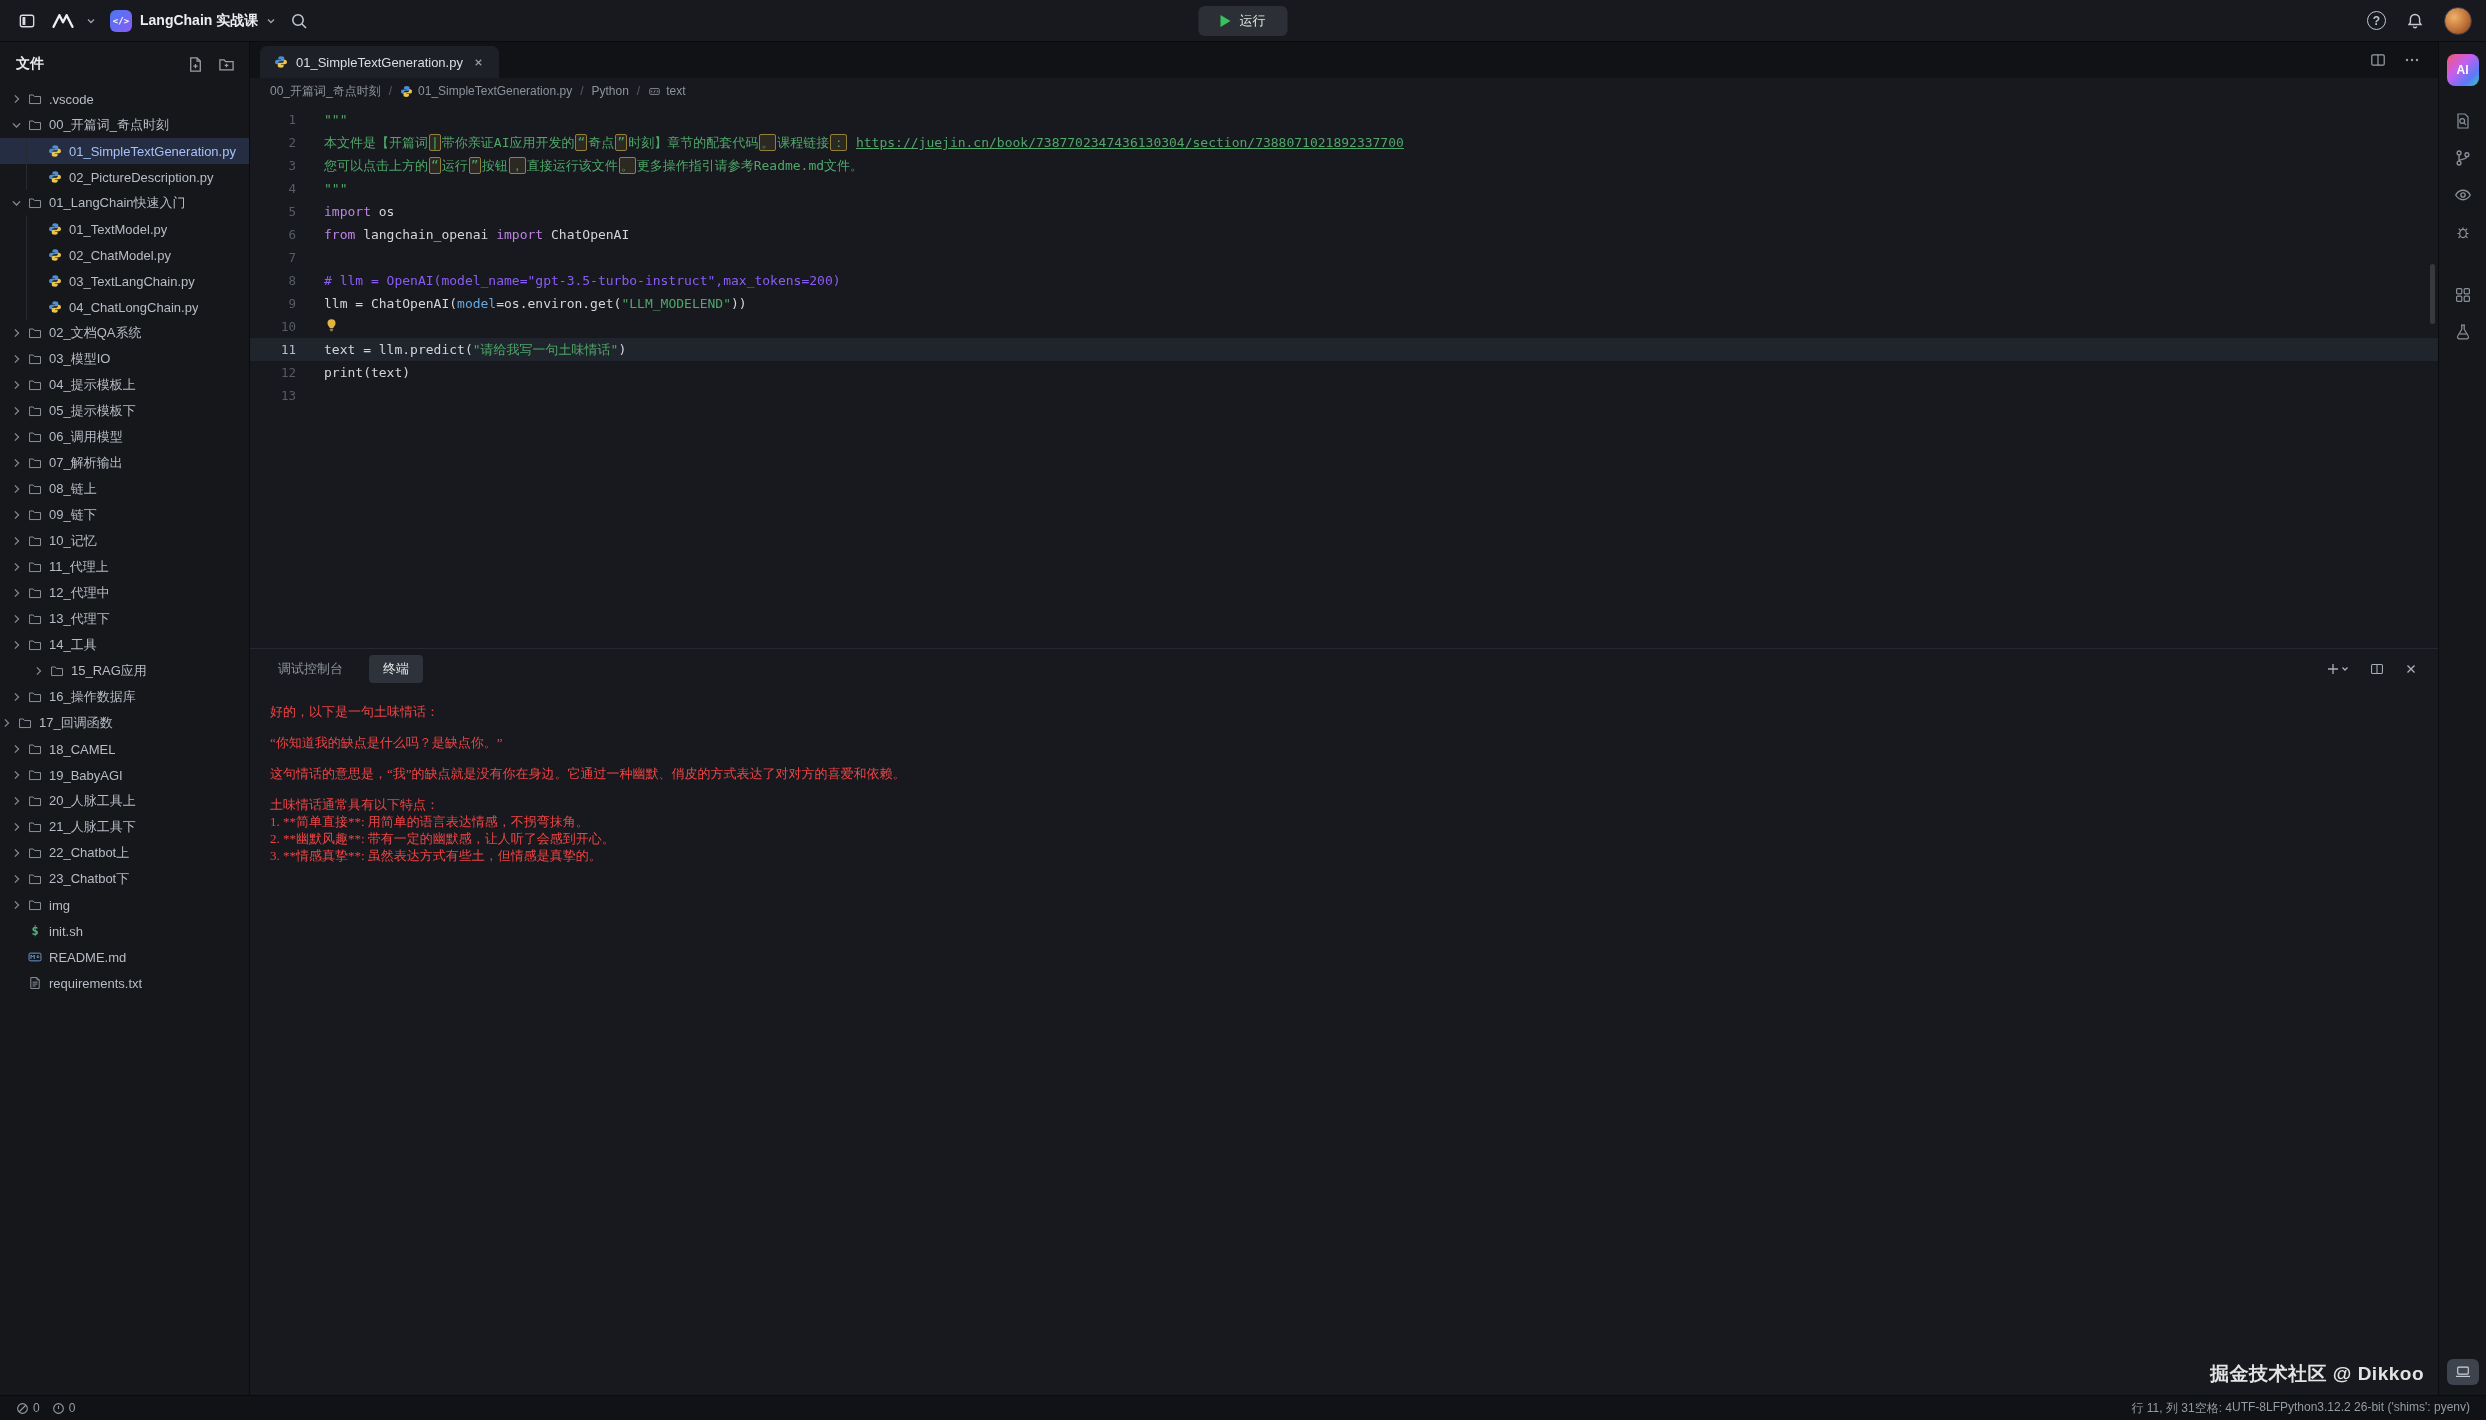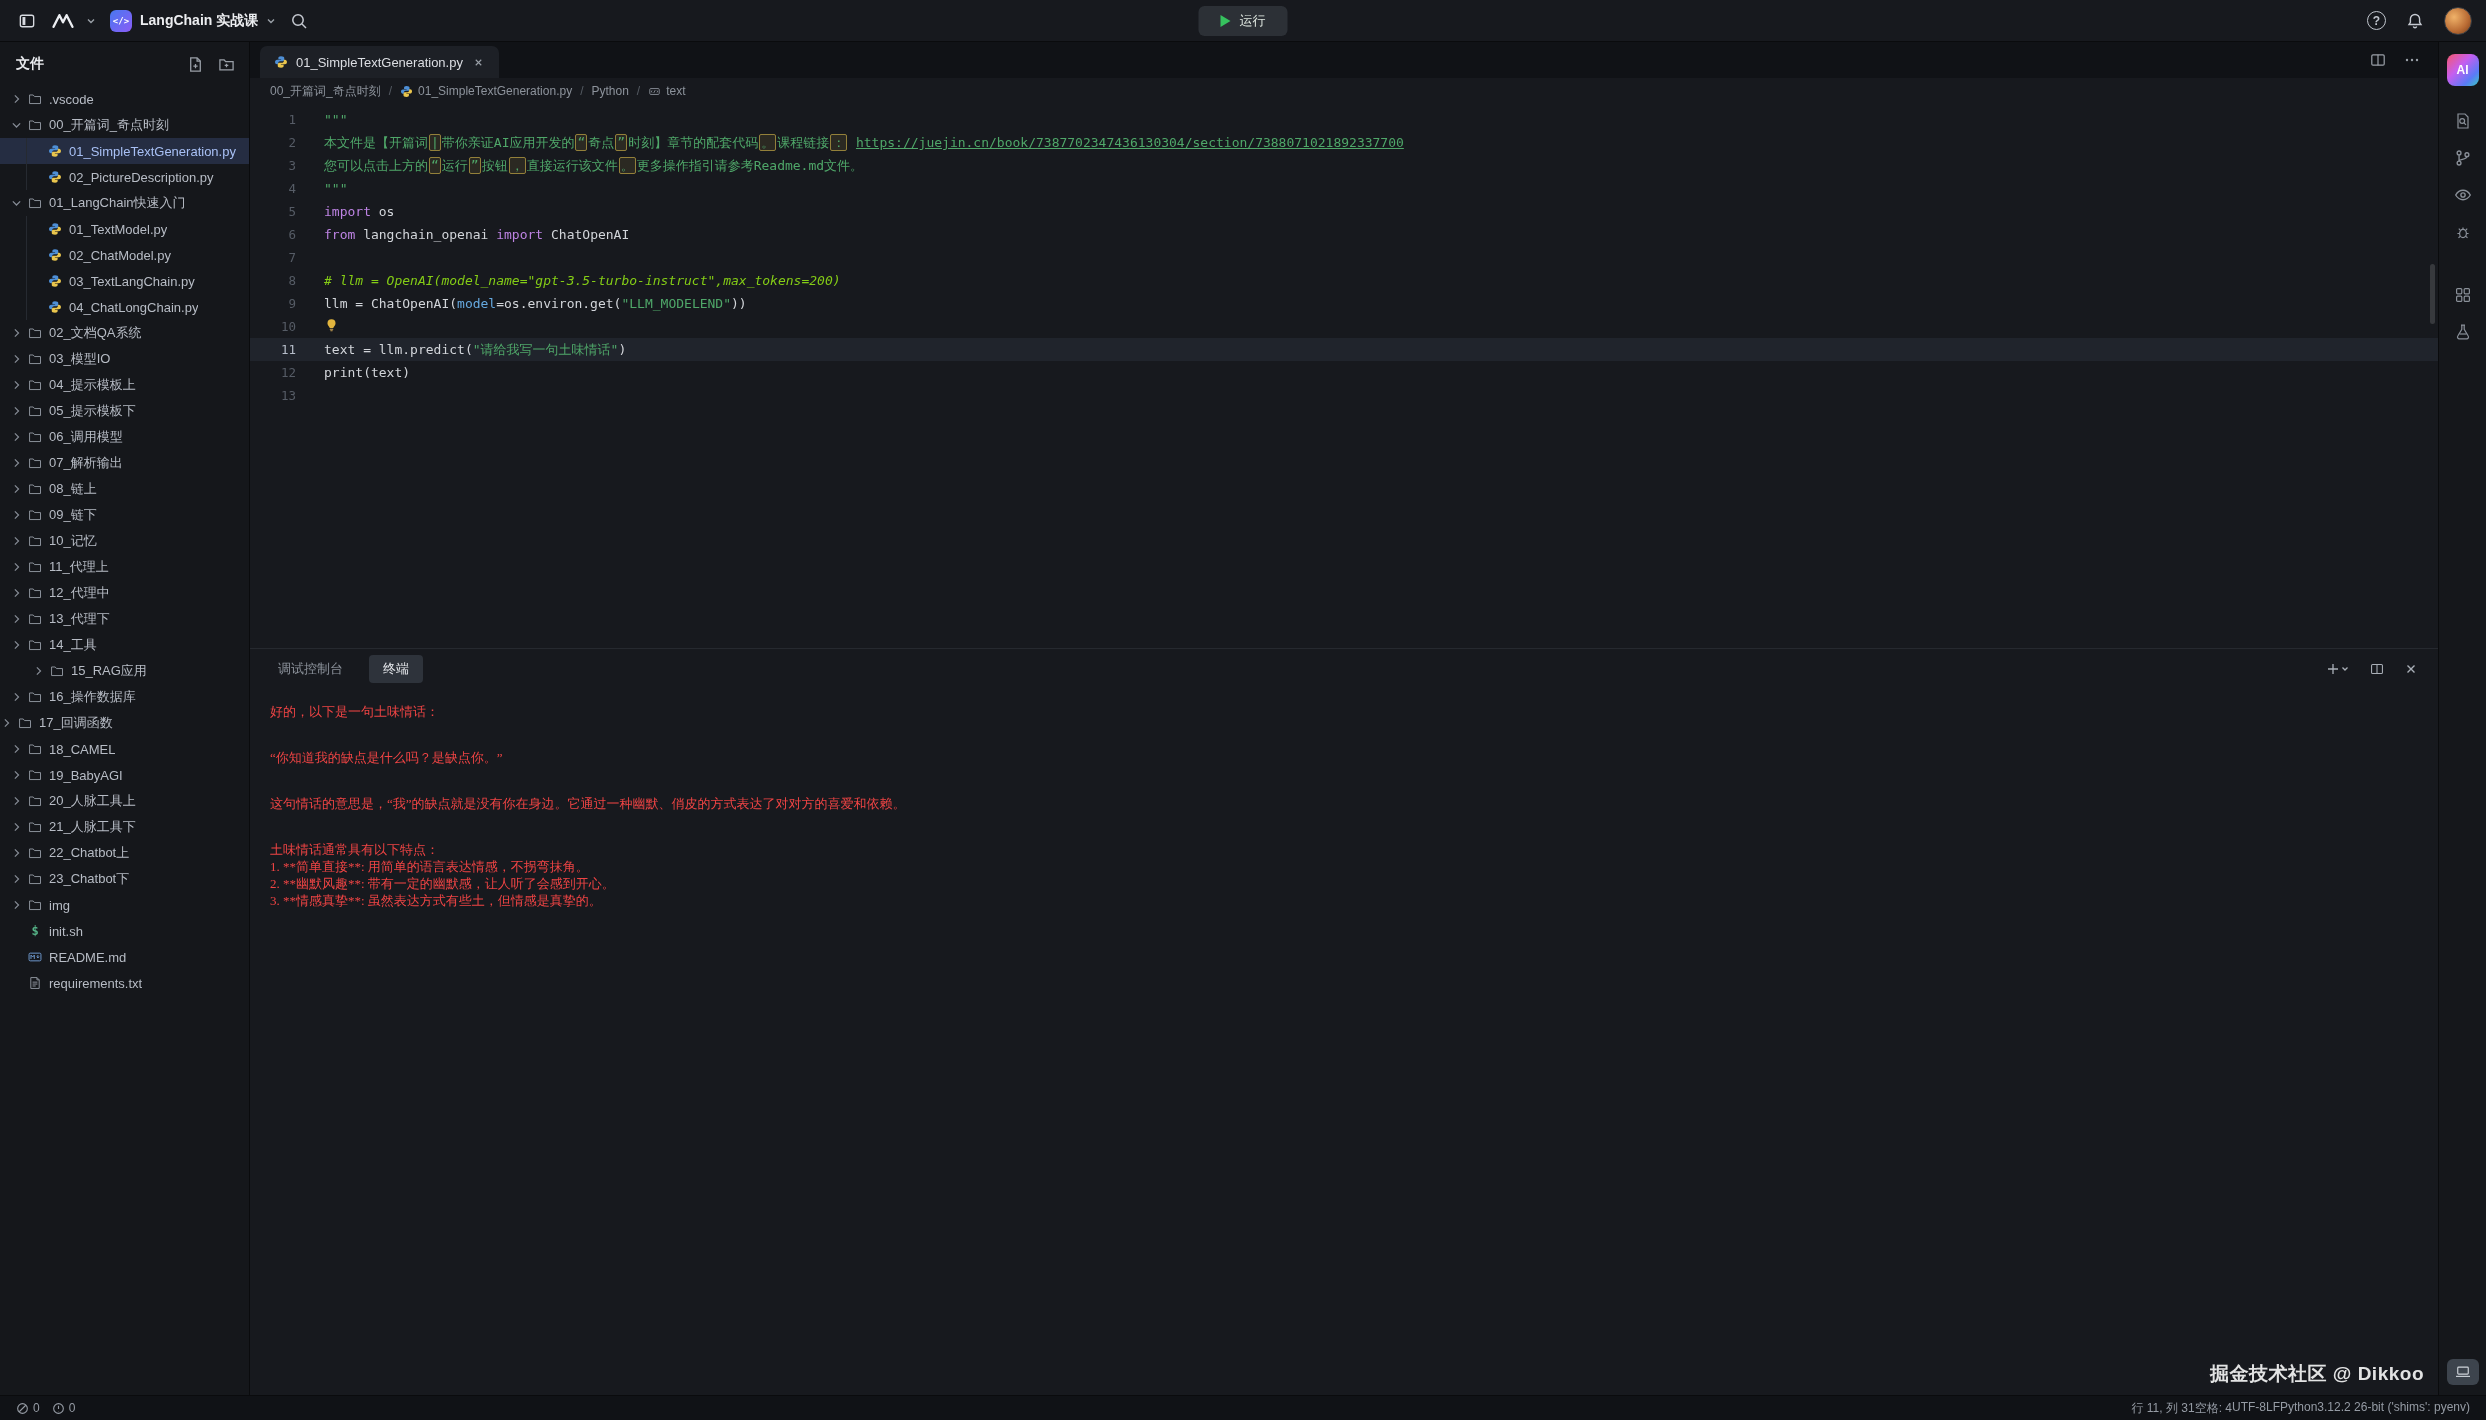--- a/index.html
+++ b/index.html
@@ -84,21 +84,21 @@
   
   .editor { position:relative; flex:1; overflow:hidden; padding-top:4px;
     font-family:"DejaVu Sans Mono",monospace; font-size:13px; }
   .code-line { display:flex; height:23px; line-height:23px; white-space:pre; }
   .code-line .ln { width:46px; flex:none; text-align:right; color:#565c66; font-size:12.5px; }
   .code-line .lc { padding-left:28px; }
   .code-line.active { background:rgba(130,150,190,.09); }
   .code-line.active .ln { color:#b6bdc9; }
   .tok-str { color:#4fa769; }
   .tok-kw { color:#bd83e3; }
-  .tok-com { color:#84cc16; font-style:italic; }
+  .tok-com { color:#8b5cf6; }
   .tok-txt { color:#d2d5da; }
   .tok-param { color:#66a9e0; }
   .tok-link { text-decoration:underline; }
   .tok-box { border:1px solid #93803a; background:rgba(147,128,58,.16);
     border-radius:2px; padding:0 1px; margin:0 1px; }
   .bulbw { display:inline-flex; width:15px; height:15px; vertical-align:-2px; }
   .bulbw svg { width:15px; height:15px; }
   .editor-scrollbar { position:absolute; right:3px; top:160px; width:5px; height:60px;
     border-radius:3px; background:rgba(255,255,255,.14); }
   
@@ -107,21 +107,21 @@
   .panel-head { height:40px; display:flex; align-items:center; padding:0 20px; }
   .panel-tabs { display:flex; align-items:center; gap:18px; }
   .panel-tab { font-size:13px; color:#8d939c; padding:5px 8px; border-radius:4px; cursor:pointer; }
   .panel-tab.active { background:#2e333b; color:#e6e8ec; padding:5px 14px; }
   .panel-actions { margin-left:auto; display:flex; align-items:center; gap:20px; color:#aab0b8; }
   .panel-actions span { cursor:pointer; display:flex; }
   .panel-actions svg { height:14px; }
   .terminal { flex:1; padding:14px 20px 0 20px; overflow:hidden;
     font-family:Liberation Serif, serif; font-size:13px; color:#ef4444; }
   .tline { line-height:17px; }
-  .tline.para { margin-top:29px; }
+  .tline.para { margin-top:14px; }
   .tline.para:first-child { margin-top:0; }
   .watermark { position:absolute; right:14px; bottom:8px; font-size:19px; font-weight:700;
     color:rgba(255,255,255,.88); letter-spacing:.5px; }
   
   .rightbar { width:48px; flex:none; background:#15171b; border-left:1px solid #0a0b0d;
     display:flex; flex-direction:column; align-items:center; padding:12px 0 10px 0; }
   .ai-tile { width:32px; height:32px; border-radius:8px; cursor:pointer;
     background:linear-gradient(135deg,#f7576c,#c55ef0 40%,#5a7bf7 75%,#39c9c2);
     color:#fff; font-size:12px; font-weight:800;
     display:flex; align-items:center; justify-content:center; }

